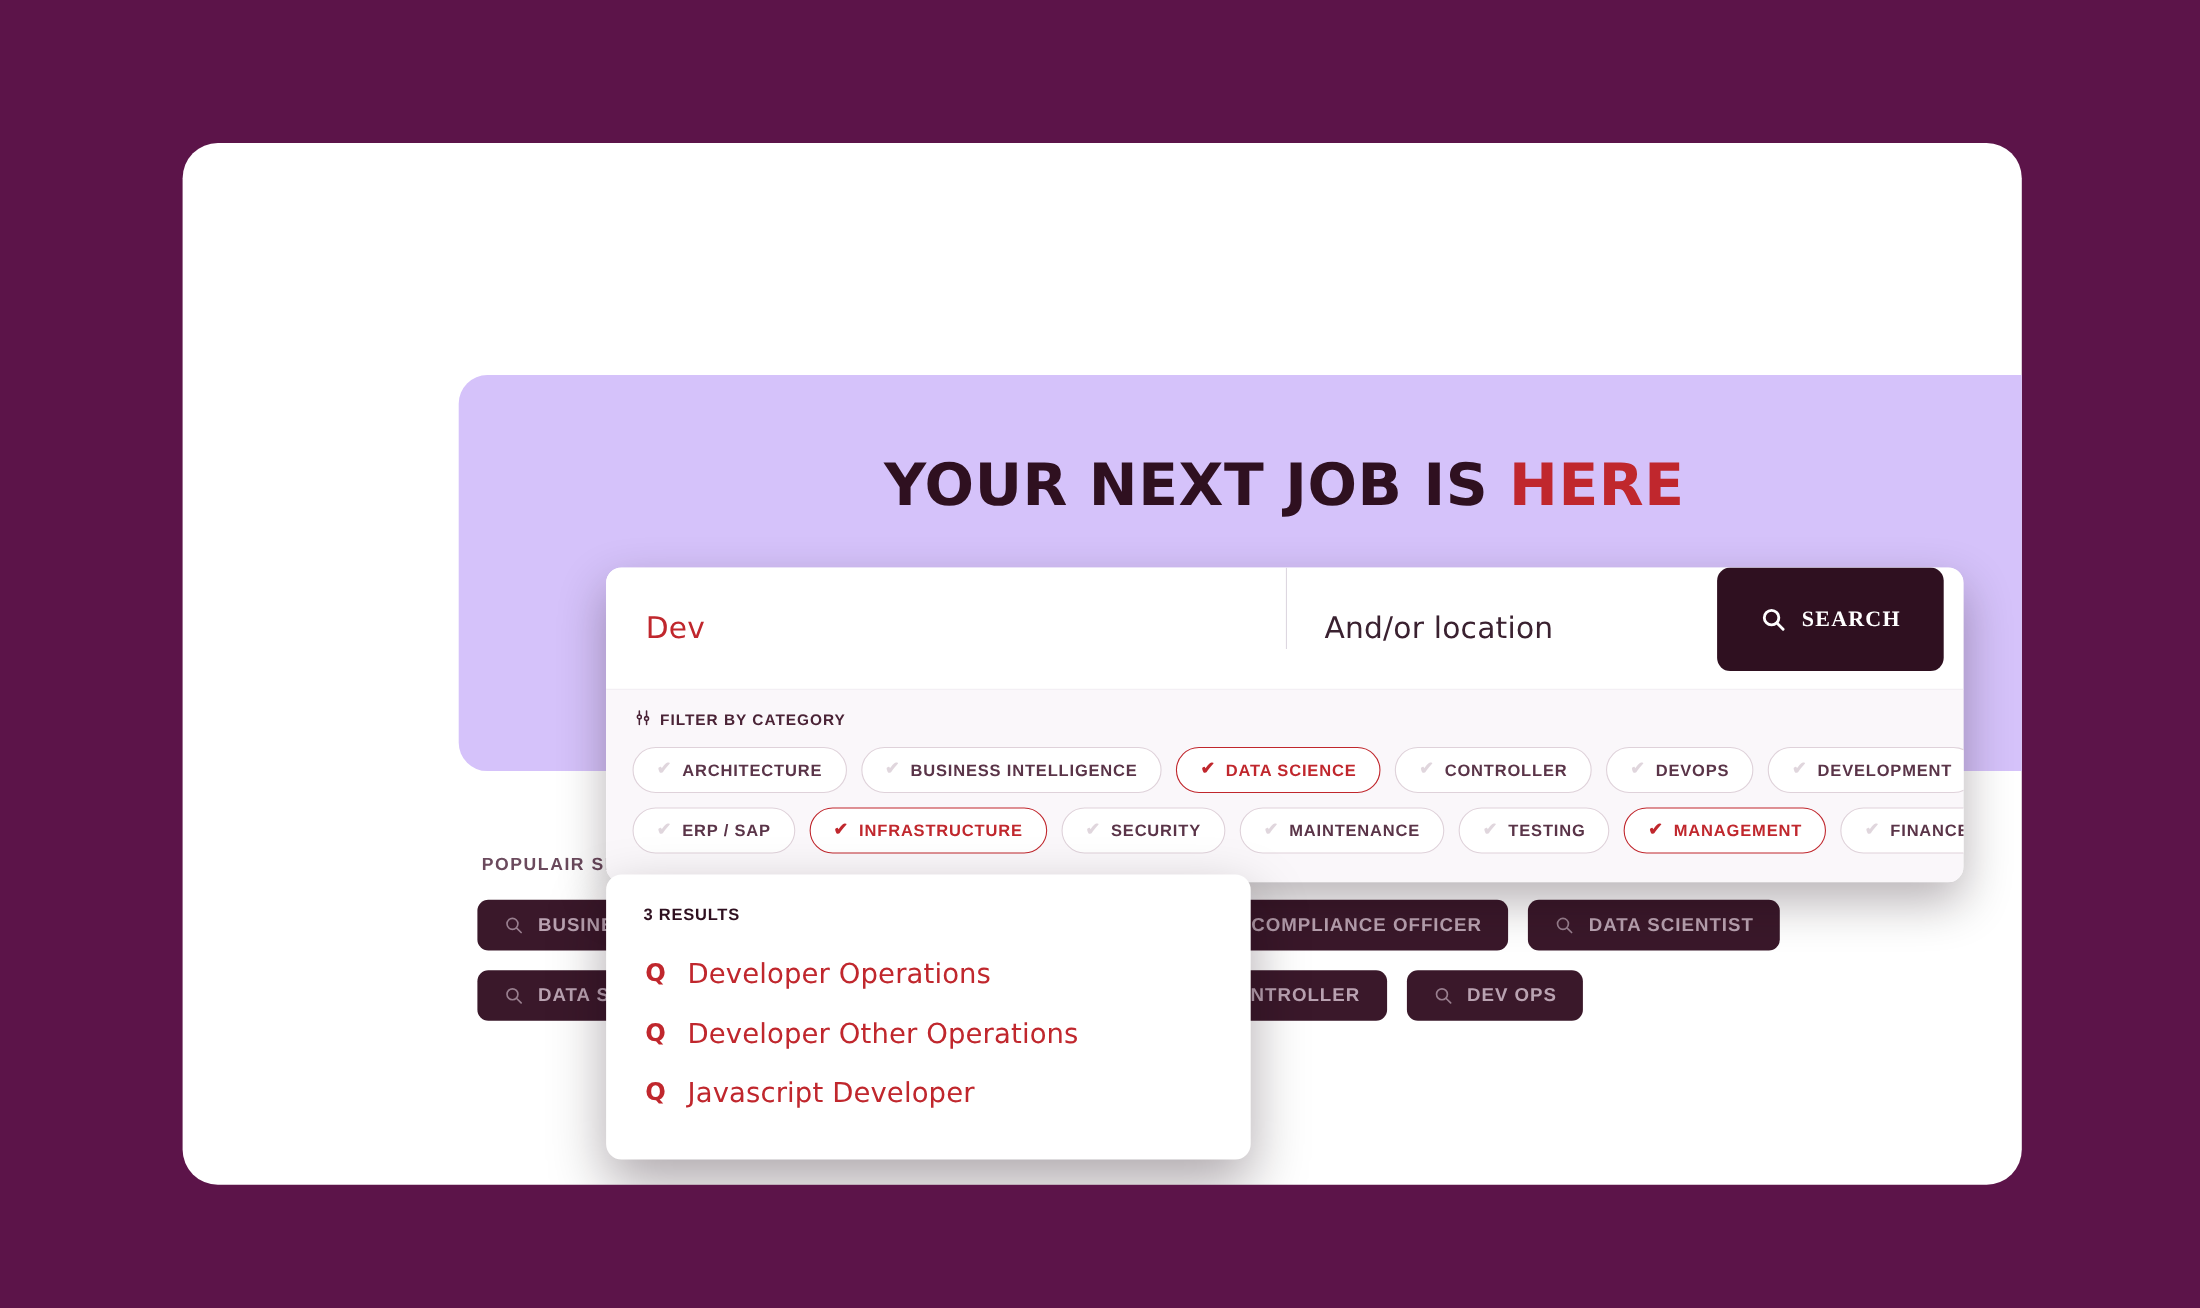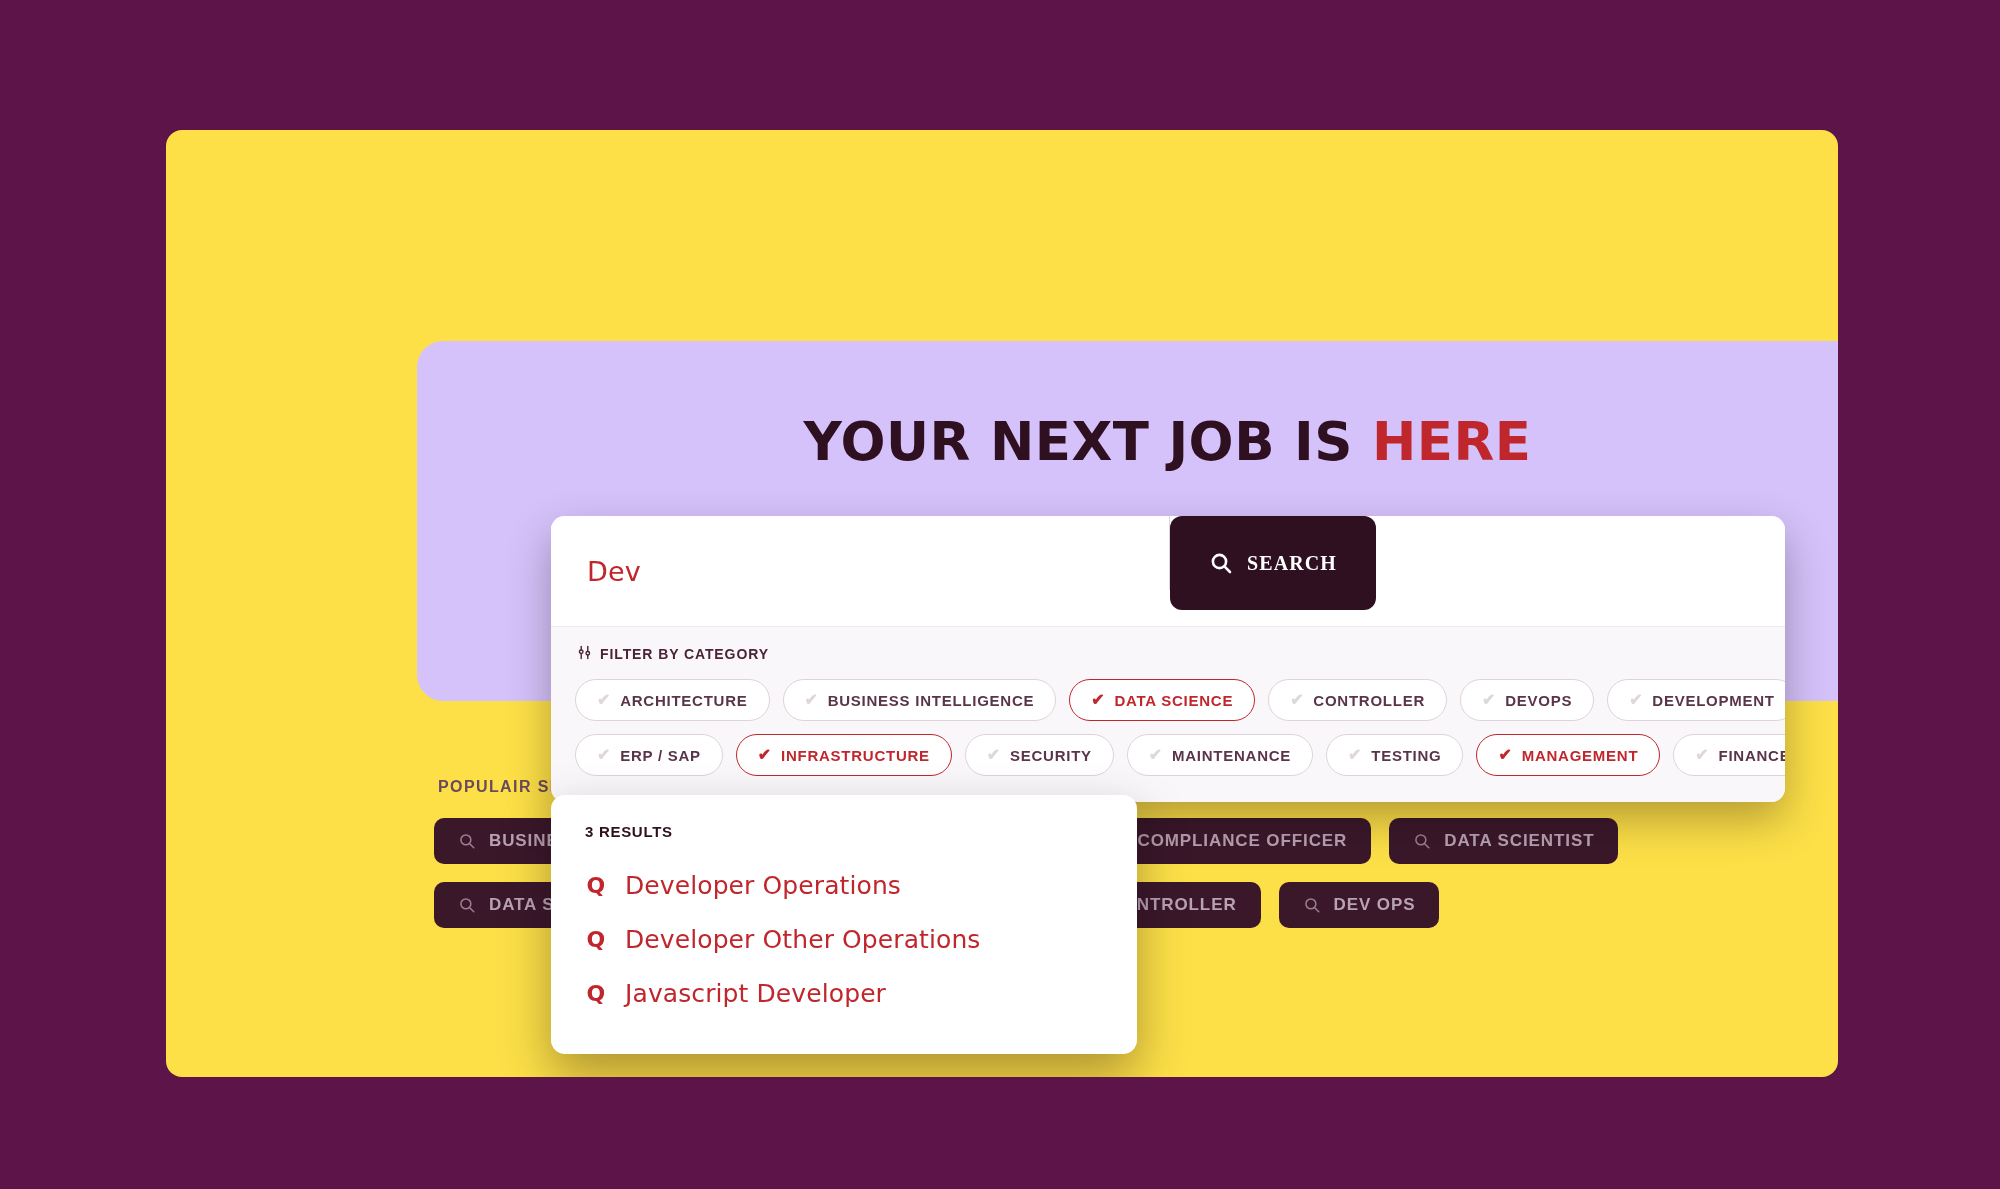--- a/index.html
+++ b/index.html
@@ -16,22 +16,22 @@
     -webkit-font-smoothing: antialiased;
   }
 
   
   .app-frame {
     position: absolute;
     left: 166px;
     top: 130px;
     width: 1672px;
     height: 947px;
-    background: #fde047;
-    border-radius: 16px;
+    background: #ffffff;
+    border-radius: 32px;
     overflow: hidden;
   }
 
   
   .hero-panel {
     position: absolute;
     left: 251px;
     top: 211px;
     width: 1501px;
     height: 360px;
@@ -362,20 +362,21 @@
           </div>
         </div>
       </div>
   </div>
 
   <div class="search-card">
 
     <div class="search-row">
       <input class="search-field field-keyword" value="Dev" style="">
       <div class="field-divider"></div>
+      <input class="search-field field-location" placeholder="And/or location" style="">
       <button class="search-button">
         <span>
           <svg width="24" height="24" viewBox="0 0 24 24" fill="none" stroke="#ffffff" stroke-width="2.6" stroke-linecap="round">
             <circle cx="10.5" cy="10.5" r="6.6"></circle>
             <line x1="15.6" y1="15.6" x2="21" y2="21"></line>
           </svg>
         </span>
         <span>SEARCH</span>
       </button>
     </div>

